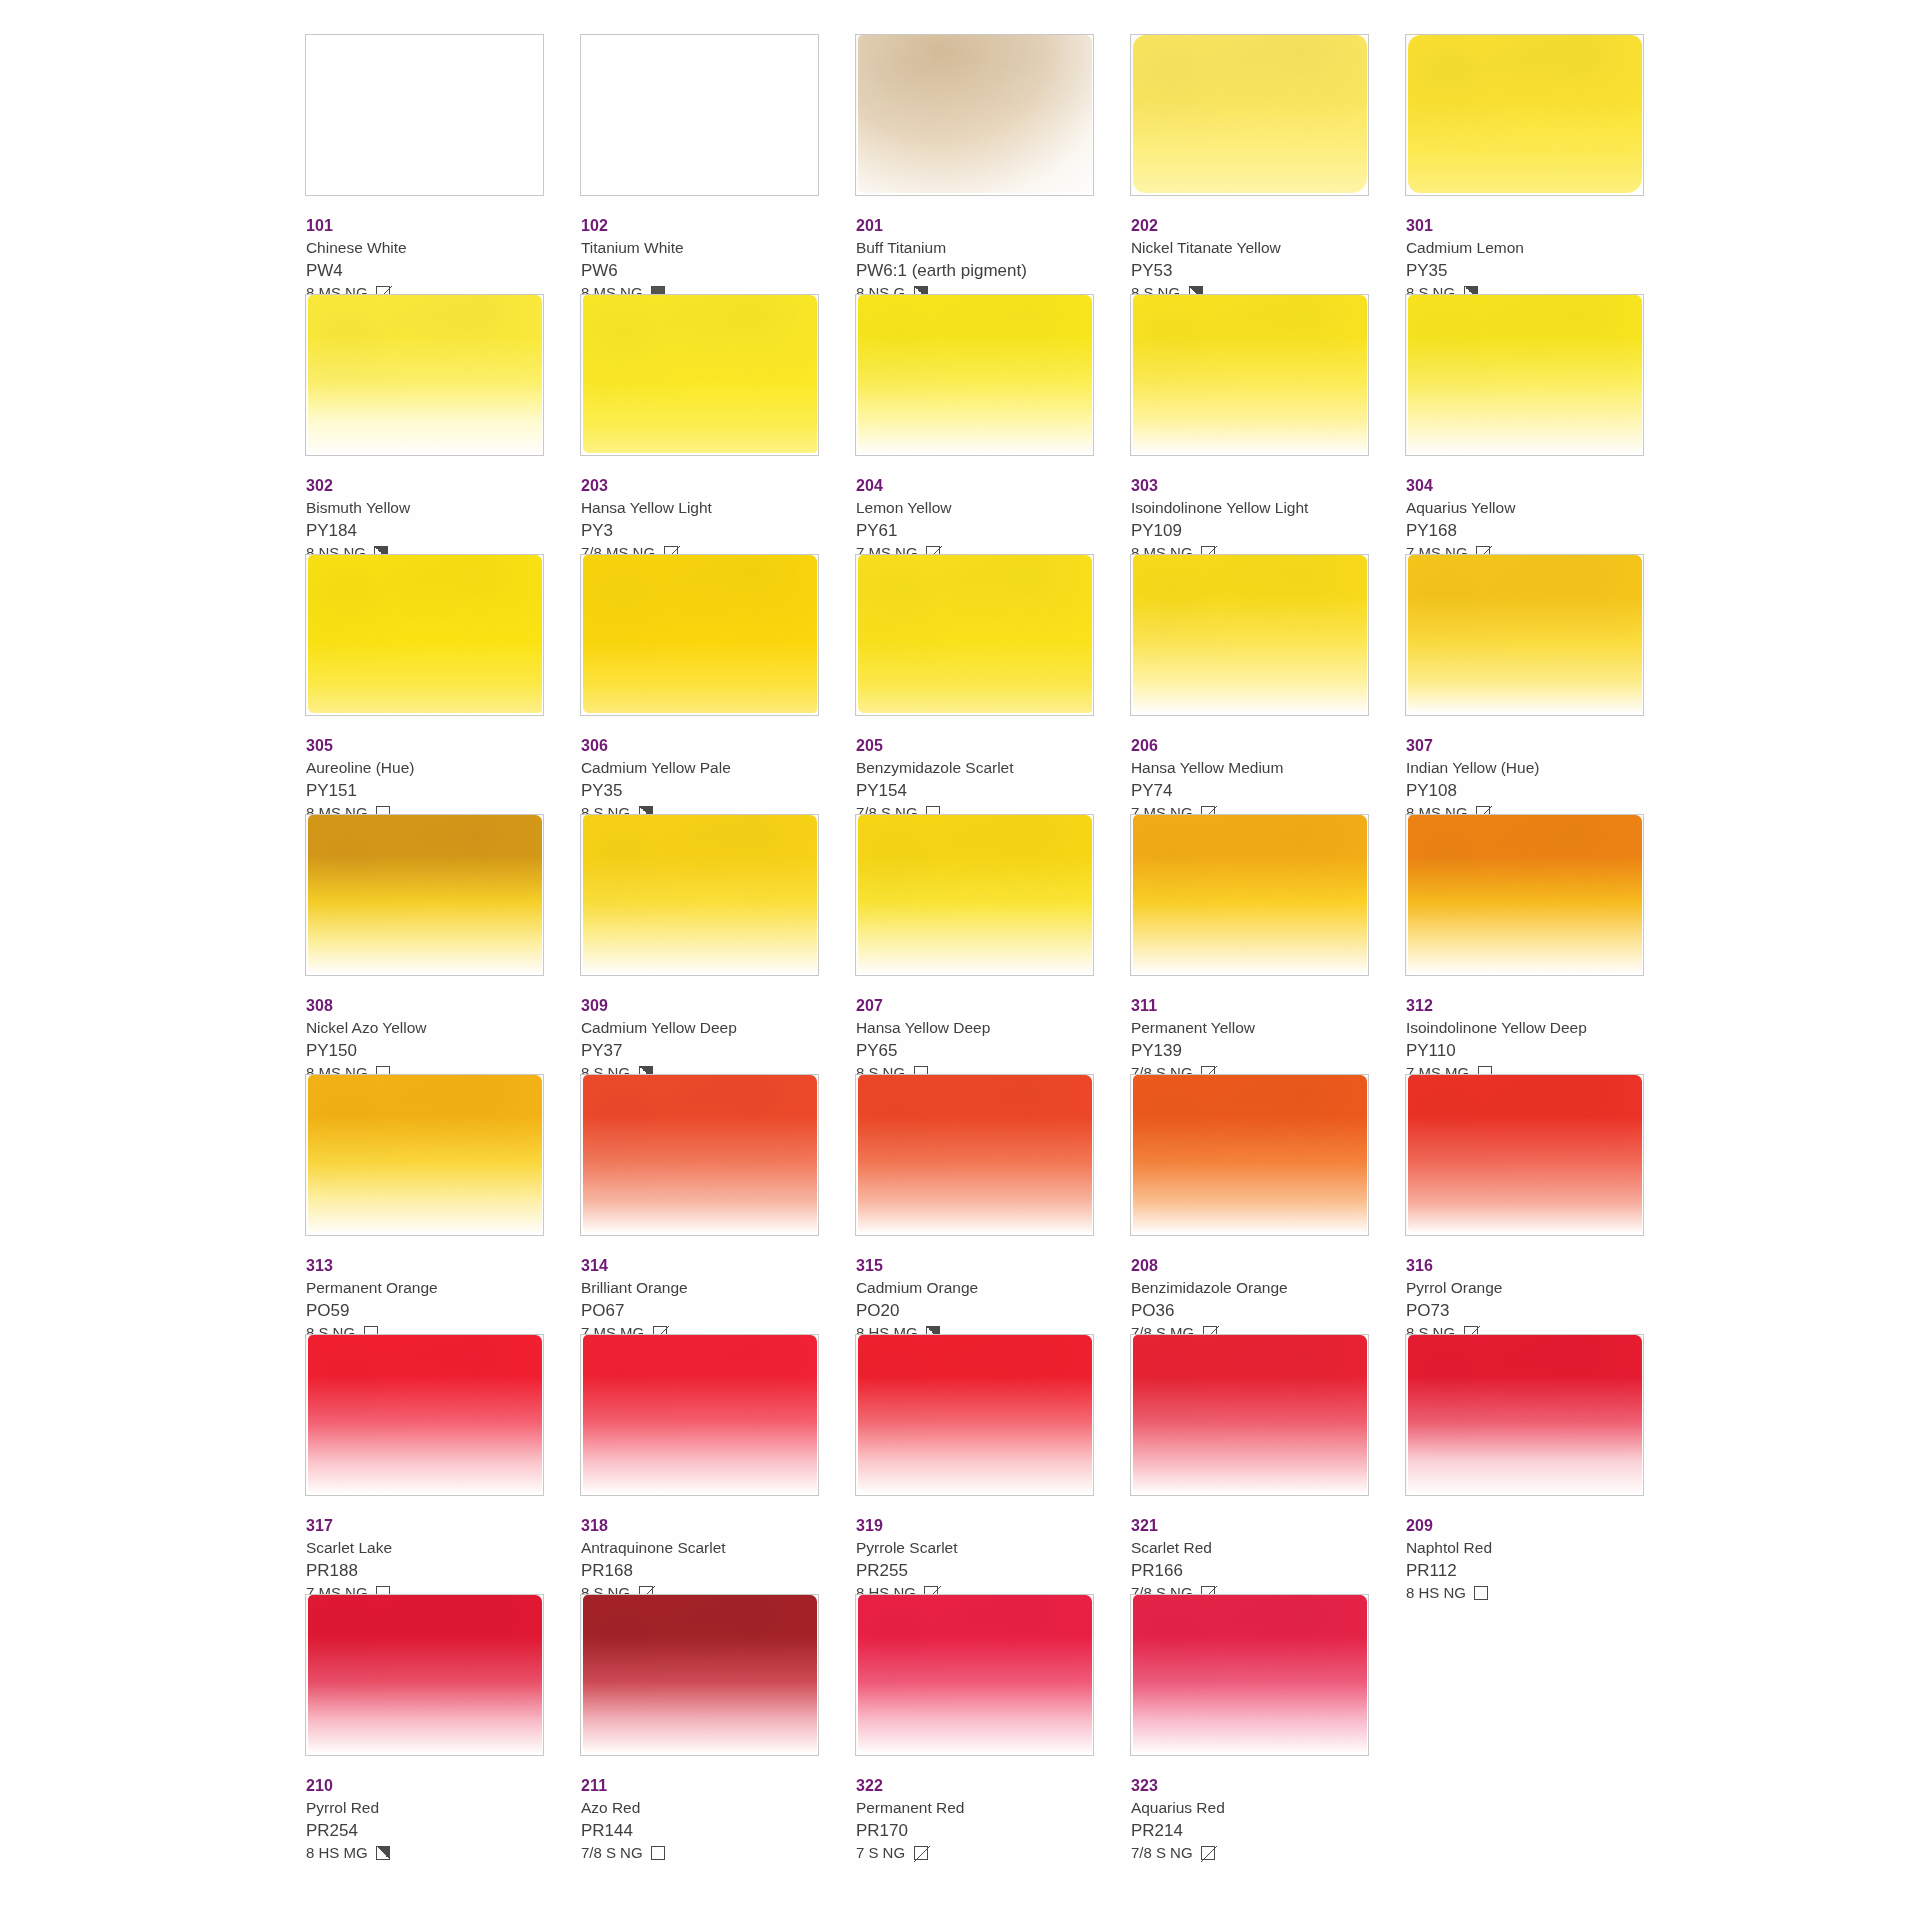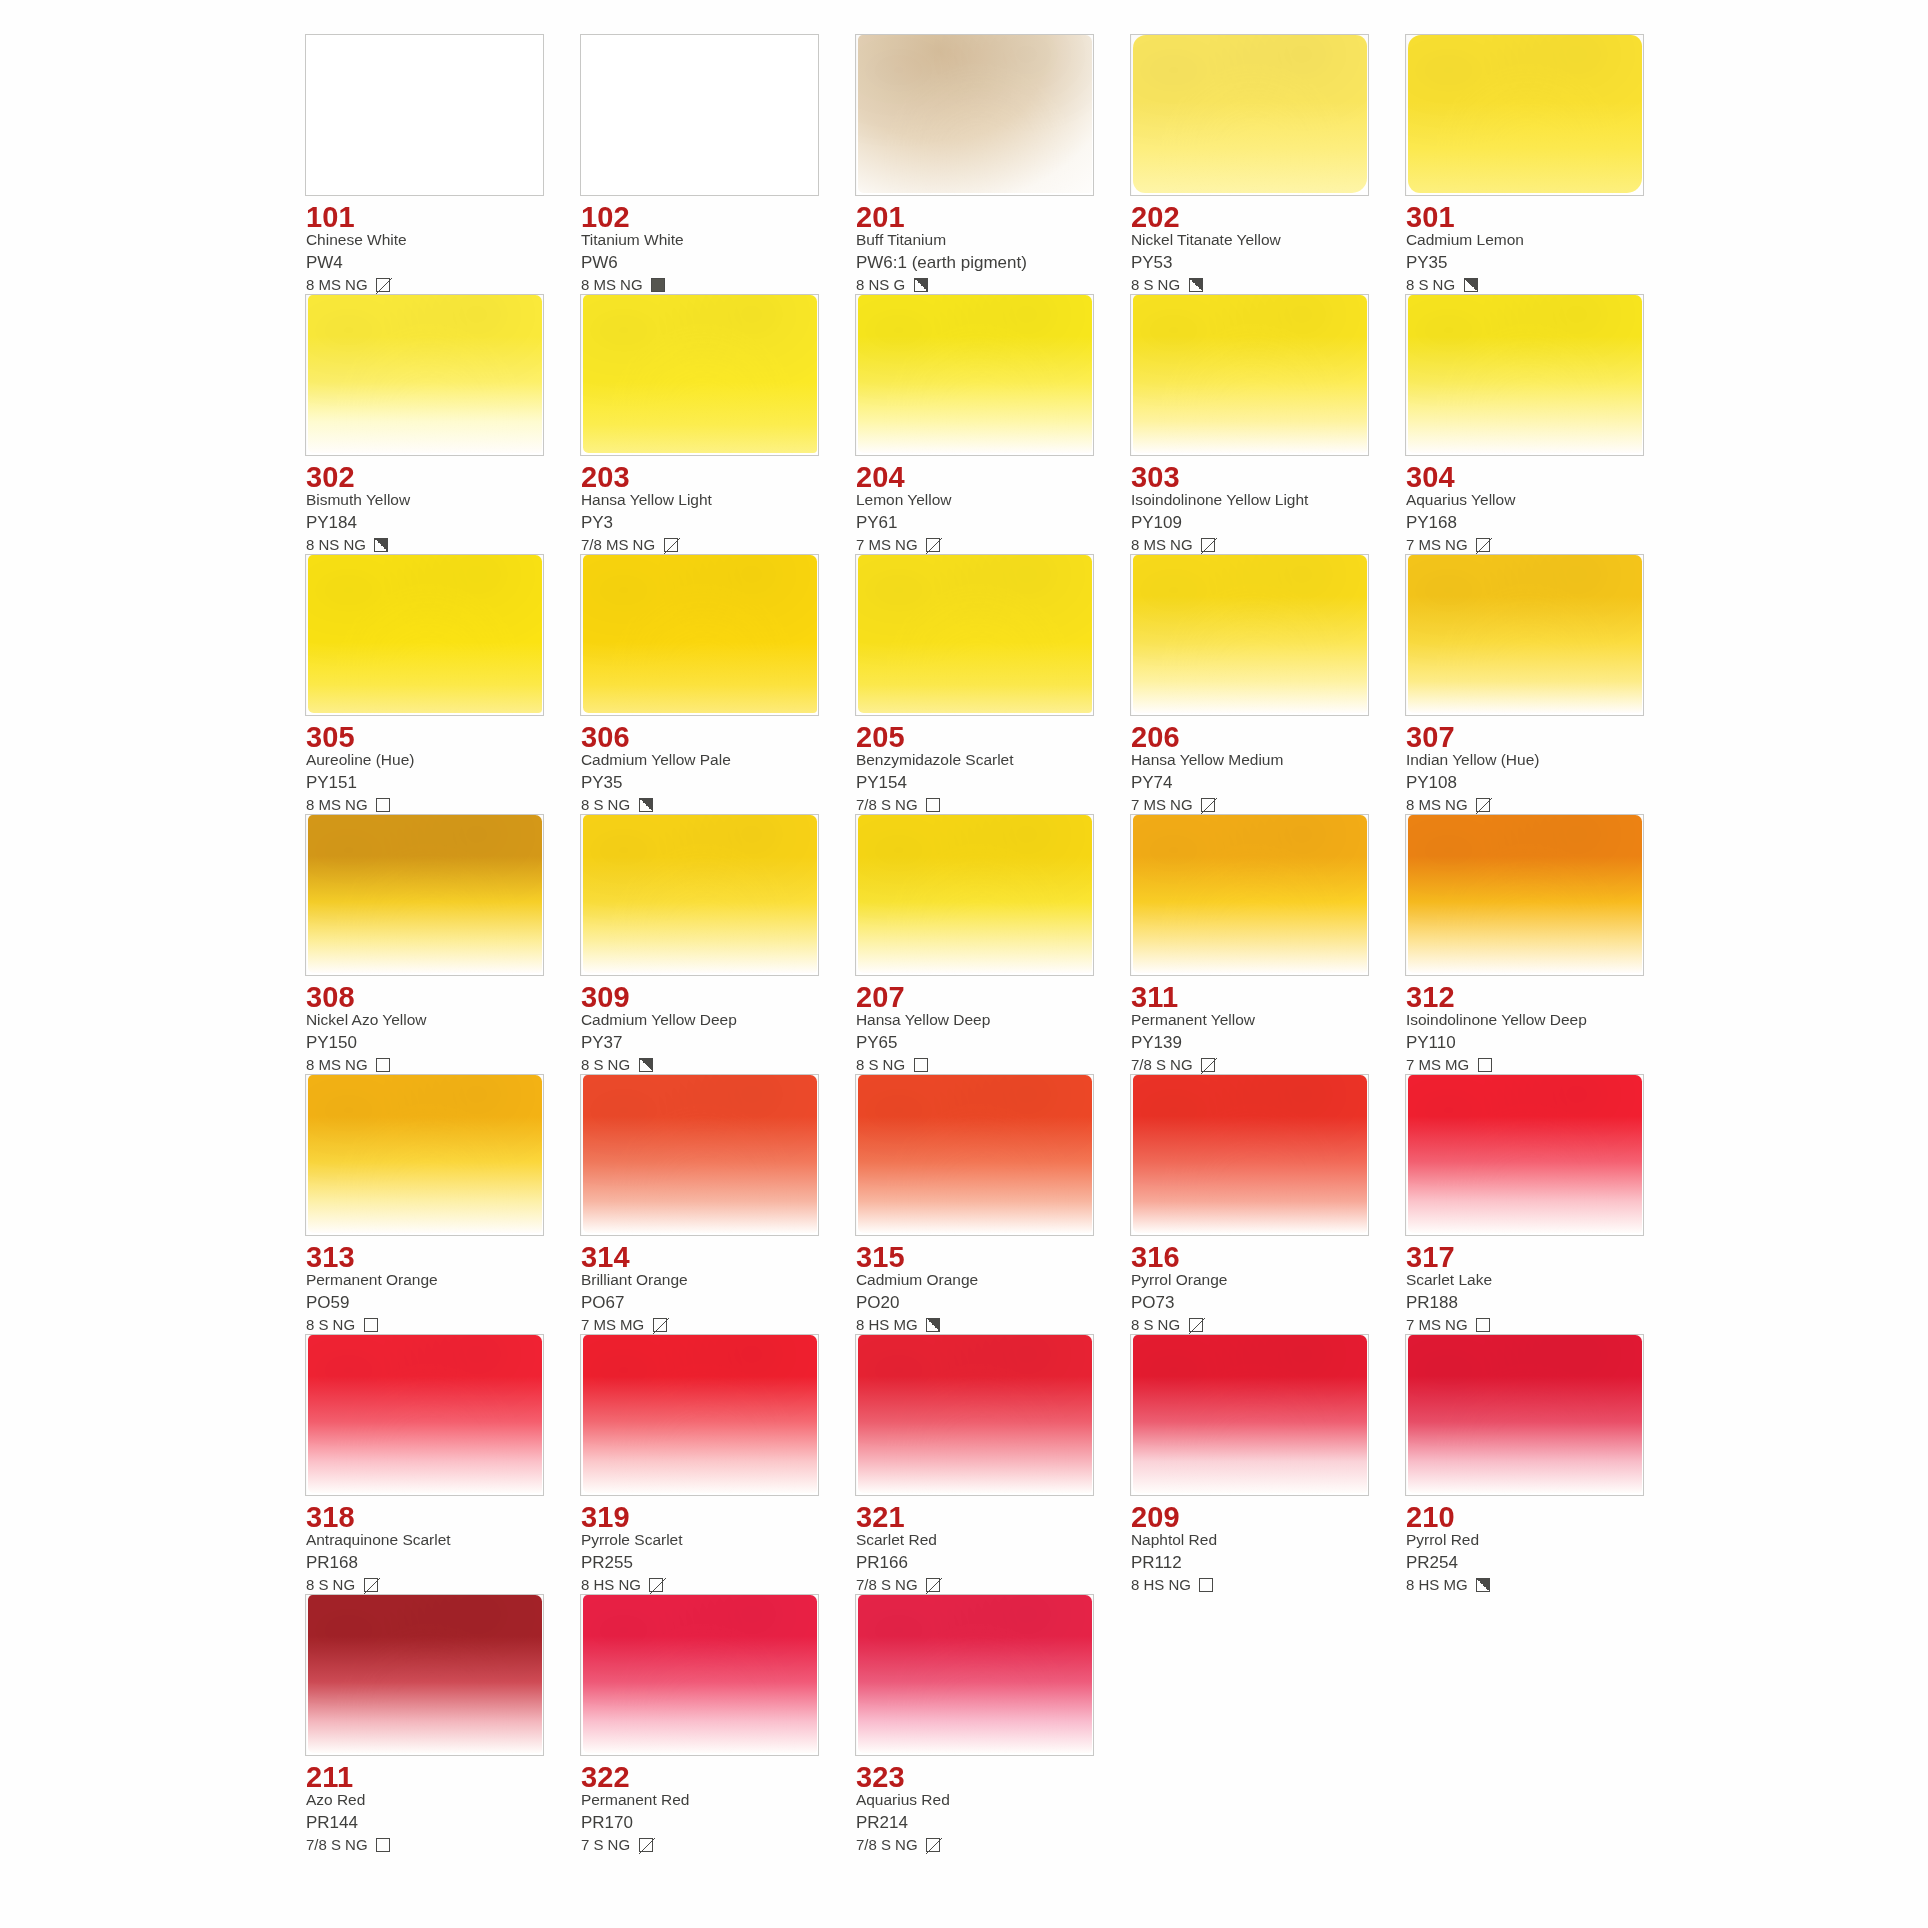--- a/index.html
+++ b/index.html
@@ -57,25 +57,26 @@
     position: absolute;
     inset: 0;
     opacity: .55;
     mix-blend-mode: multiply;
   }
   .meta {
     padding-top: 10.4px;
     padding-left: 0.9px;
   }
   .code {
-    font-size: 29px;
+    font-size: 16px;
     font-weight: bold;
     letter-spacing: 0.2px;
     line-height: 23.5px;
-    color: #b91c1c;
+    color: #701a75;
+    margin-top: 8px;
   }
   .pname {
     font-size: 15.5px;
     line-height: 22.6px;
     color: #3f3f3d;
     white-space: nowrap;
   }
   .pigment {
     font-size: 17px;
     line-height: 21.7px;
@@ -463,20 +464,35 @@
           <div class="pname">Cadmium Orange</div>
           <div class="pigment">PO20</div>
           <div class="ratings">
             <span class="rspan">8  HS  MG</span>
             <span class="gicon halffill"></span>
           </div>
         </div>
       </div>
       <div class="cell">
         <div class="swatchbox">
+          <div class="wash" style="background:linear-gradient(to bottom, #ef5a1c 0%, #ef5a1c 26%, #f5833b 55%, #fabe8e 80%, #fffdfb 100%);"></div>
+          <div class="grainy" style="background:radial-gradient(ellipse at 18% 22%, rgba(0,0,0,.05) 0%, rgba(0,0,0,0) 45%),radial-gradient(ellipse at 72% 12%, rgba(0,0,0,.055) 0%, rgba(0,0,0,0) 40%),radial-gradient(ellipse at 52% 78%, rgba(255,255,255,.22) 0%, rgba(255,255,255,0) 55%),linear-gradient(90deg, rgba(0,0,0,.03) 0 0.9px, rgba(0,0,0,0) 0.9px 6.6px);"></div>
+        </div>
+        <div class="meta">
+          <div class="code">208</div>
+          <div class="pname">Benzimidazole Orange</div>
+          <div class="pigment">PO36</div>
+          <div class="ratings">
+            <span class="rspan">7/8  S  MG</span>
+            <span class="gicon diag"></span>
+          </div>
+        </div>
+      </div>
+      <div class="cell">
+        <div class="swatchbox">
           <div class="wash" style="background:linear-gradient(to bottom, #ee3226 0%, #ee3226 26%, #f26a58 55%, #f7a999 80%, #fffdfb 100%);"></div>
           <div class="grainy" style="background:radial-gradient(ellipse at 18% 22%, rgba(0,0,0,.05) 0%, rgba(0,0,0,0) 45%),radial-gradient(ellipse at 72% 12%, rgba(0,0,0,.055) 0%, rgba(0,0,0,0) 40%),radial-gradient(ellipse at 52% 78%, rgba(255,255,255,.22) 0%, rgba(255,255,255,0) 55%),linear-gradient(90deg, rgba(0,0,0,.03) 0 0.9px, rgba(0,0,0,0) 0.9px 6.6px);"></div>
         </div>
         <div class="meta">
           <div class="code">316</div>
           <div class="pname">Pyrrol Orange</div>
           <div class="pigment">PO73</div>
           <div class="ratings">
             <span class="rspan">8  S  NG</span>
             <span class="gicon diag"></span>

